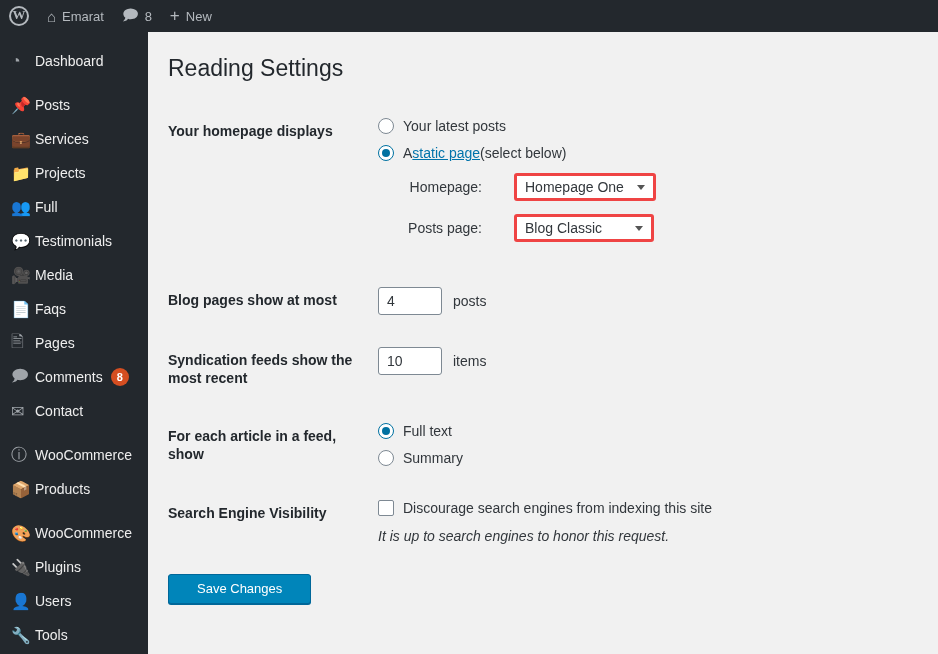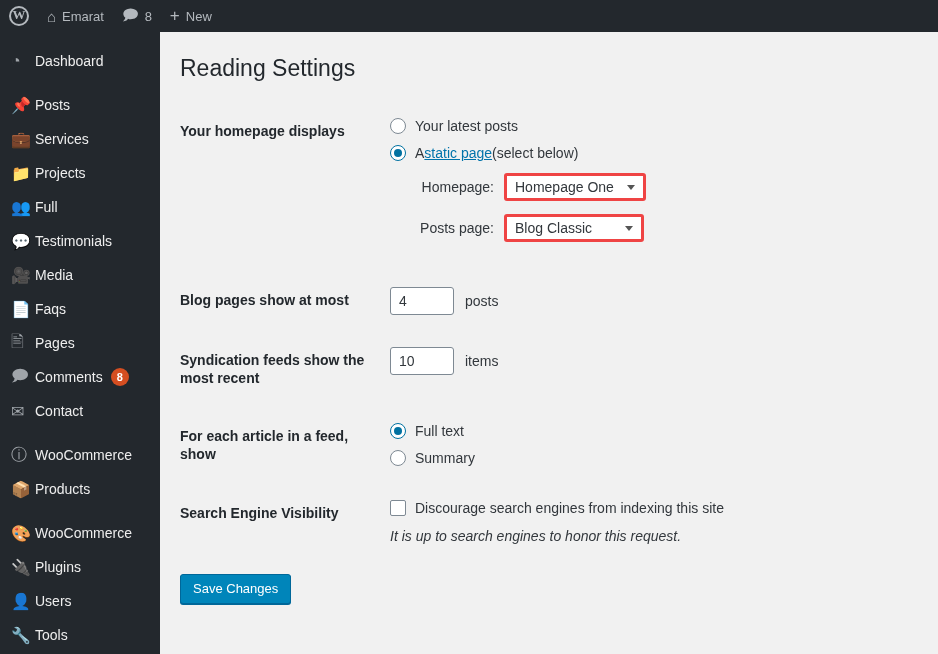--- a/index.html
+++ b/index.html
@@ -59,21 +59,21 @@
   .count-bubble {
     background: #d54e21; color: #fff;
     border-radius: 10px; font-size: 11px; font-weight: 600;
     min-width: 18px; height: 18px; line-height: 18px;
     text-align: center; padding: 0 5px; margin-left: 8px;
     display: inline-block;
   }
 
   
   .content {
-    position: absolute; top: 32px; left: 160px;
+    position: absolute; top: 32px; left: 148px;
     width: 778px; height: 622px;
     background: #f1f1f1;
     overflow: hidden;
   }
   .page-title {
     font-size: 23px; font-weight: 400; color: #23282d;
     margin: 0; padding: 22px 0 0 20px; line-height: 1.3;
   }
   table.form-table {
     border-collapse: collapse;
@@ -110,21 +110,21 @@
     width: 8px; height: 8px; border-radius: 50%; background: #0071a1;
   }
   .checkbox {
     width: 16px; height: 16px; border: 1px solid #7e8993;
     background: #fff; margin-right: 9px; display: inline-block;
     border-radius: 2px; flex: 0 0 auto;
   }
   a.link { color: #0073aa; text-decoration: underline; }
 
   .sub-selects { margin-top: 12px; margin-left: 12px; }
-  .sel-row { display: flex; align-items: center; margin-bottom: 13px; }
+  .sel-row { display: flex; align-items: center; margin-bottom: 13px; gap: 22px; }
   .sel-label {
     width: 92px; text-align: right; margin-right: 10px;
     font-size: 14px; color: #32373c;
   }
   .select {
     position: relative; height: 28px;
     border: 3px solid #ef4444; border-radius: 3px;
     background: #fff; color: #32373c;
     font-size: 14px; display: flex; align-items: center;
     padding: 0 26px 0 8px; box-shadow: 0 0 0 transparent;
@@ -150,21 +150,21 @@
   .field-inline { display: flex; align-items: center; }
 
   .desc-italic {
     font-style: italic; font-size: 14px; color: #32373c;
     margin-top: 12px;
   }
   .submit-wrap { margin: 14px 0 0 20px; }
   .button-primary {
     background: #0085ba; border: 1px solid #006799;
     color: #fff; font-size: 13px; height: 30px;
-    padding: 0 12px; border-radius: 3px;
+    padding: 0 28px; border-radius: 3px;
     display: inline-flex; align-items: center;
     box-shadow: 0 1px 0 #006799;
   }
 </style>
 </head>
 <body>
 
 <div id="root">
 
   <div class="adminbar">

